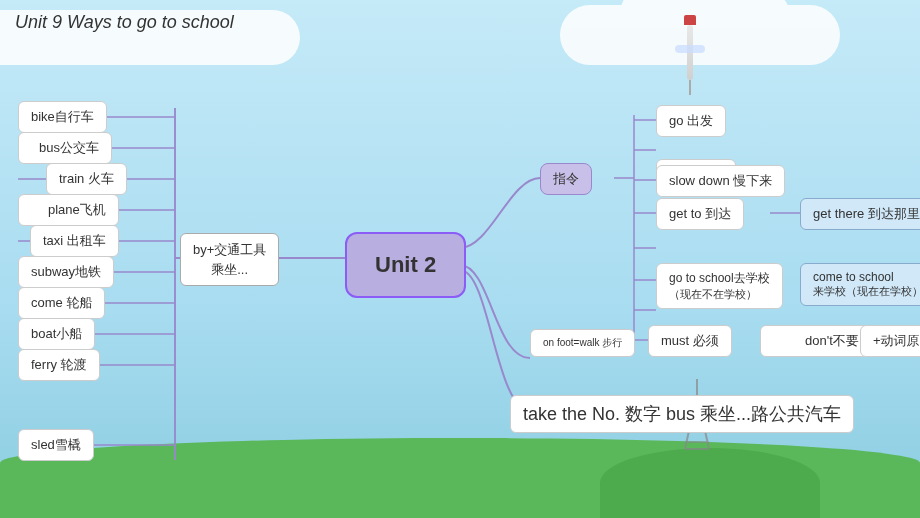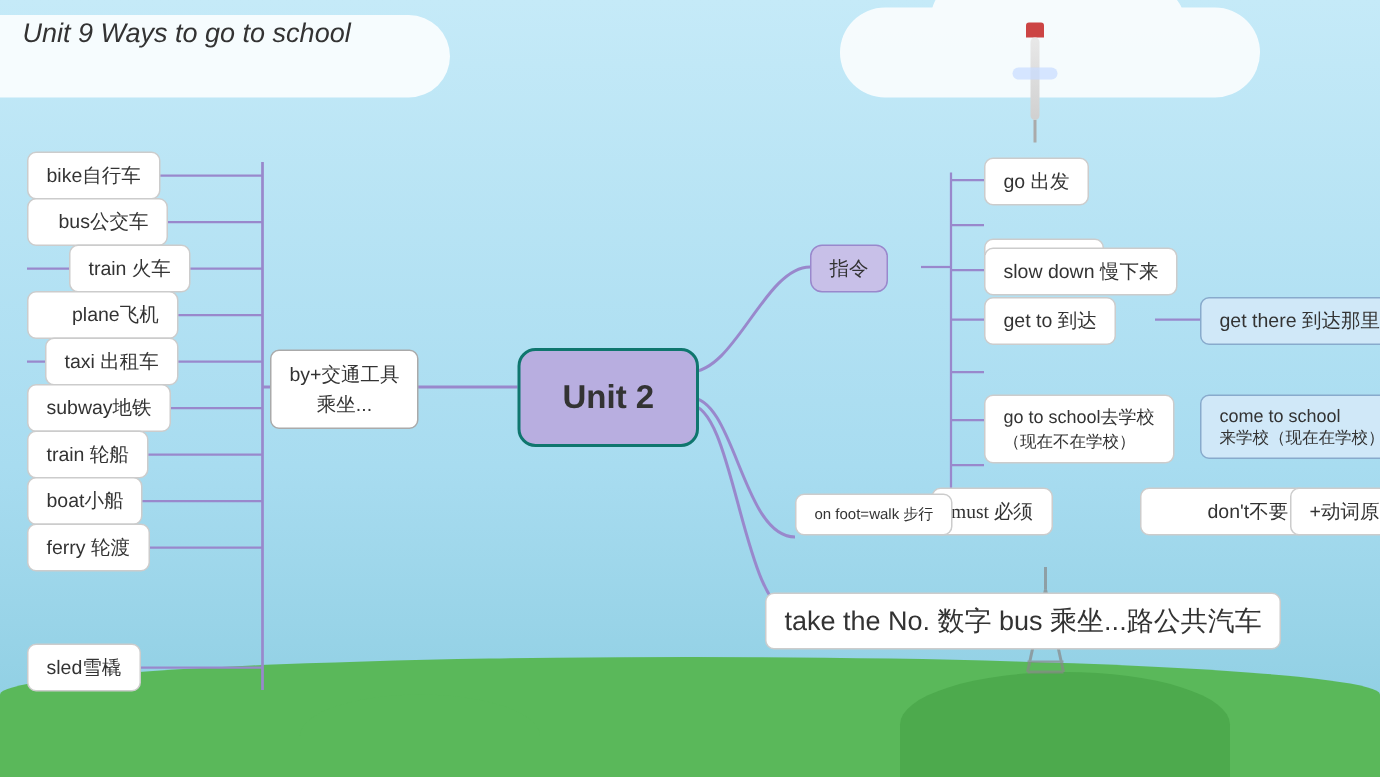--- a/index.html
+++ b/index.html
@@ -159,21 +159,21 @@
       z-index: 6;
       border: 1.5px solid #ccc;
     }
 
     .node-center {
       background: #b8aee0;
       color: #333;
       font-size: 22px;
       font-weight: bold;
       border-radius: 12px;
-      border: 2px solid #0f766e;
+      border: 2px solid #8b5cf6;
       padding: 18px 28px;
     }
 
     .node-left-branch {
       background: white;
       border: 1.5px solid #aaa;
     }
 
     .node-purple {
       background: #c8c0e8;
@@ -256,35 +256,35 @@
 <div class="node node-left-branch" style="left:180px; top:233px; text-align:center; line-height:1.5;">
   <span>by+交通工具<br>乘坐...</span>
 </div>
 
 <div class="node" style="left:18px; top:101px;">bike自行车</div>
 <div class="node" style="left:18px; top:132px;padding-left:20px;">bus公交车</div>
 <div class="node" style="left:18px; top:163px;margin-left:28px;">train 火车</div>
 <div class="node" style="left:18px; top:194px;padding-left:29px;">plane飞机</div>
 <div class="node" style="left:18px; top:225px;margin-left:12px;">taxi 出租车</div>
 <div class="node" style="left:18px; top:256px;">subway地铁</div>
-<div class="node" style="left:18px; top:287px;">train 轮船</div>
+<div class="node" style="left:18px; top:287px;">come 轮船</div>
 <div class="node" style="left:18px; top:318px;">boat小船</div>
 <div class="node" style="left:18px; top:349px;">ferry 轮渡</div>
 <div class="node" style="left:18px; top:429px;">sled雪橇</div>
 
 <div class="node node-purple" style="left:540px; top:163px;">指令</div>
 
 <div class="node" style="left:656px; top:105px;">go 出发</div>
 <div class="node" style="left:656px; top:135px;margin-top:24px;">stop 停下</div>
 <div class="node" style="left:656px; top:165px;">slow down 慢下来</div>
 <div class="node" style="left:656px; top:198px;">get to 到达</div>
 <div class="node node-special" style="left:800px; top:198px;">get there 到达那里</div>
 <div class="node" style="left:656px; top:263px; font-size:12px;">go to school去学校<br><span style="font-size:11px;">（现在不在学校）</span></div>
 <div class="node node-special" style="left:800px; top:263px; font-size:12px;">come to school<br><span style="font-size:11px;">来学校（现在在学校）</span></div>
-<div class="node" style="left:621px; top:325px;font-family:Liberation Serif, serif;">must 必须</div>
+<div class="node" style="left:648px; top:325px;">must 必须</div>
 <div class="node" style="left:760px; top:325px;padding-left:44px;">don't不要</div>
 <div class="node" style="left:860px; top:325px;">+动词原形</div>
 
 <div class="node" style="left:530px; top:329px; font-size:10px;">on foot=walk 步行</div>
 
 <div class="node" style="left:490px; top:395px; font-size:18px;margin-left:20px;">take the No. 数字 bus 乘坐...路公共汽车</div>
 
 <div style="position:absolute; bottom:55px; right:205px; z-index:2; opacity:0.7;">
   <svg width="35" height="80" viewBox="0 0 35 80">
     <line x1="17" y1="0" x2="17" y2="15" stroke="#888" stroke-width="2"></line>

